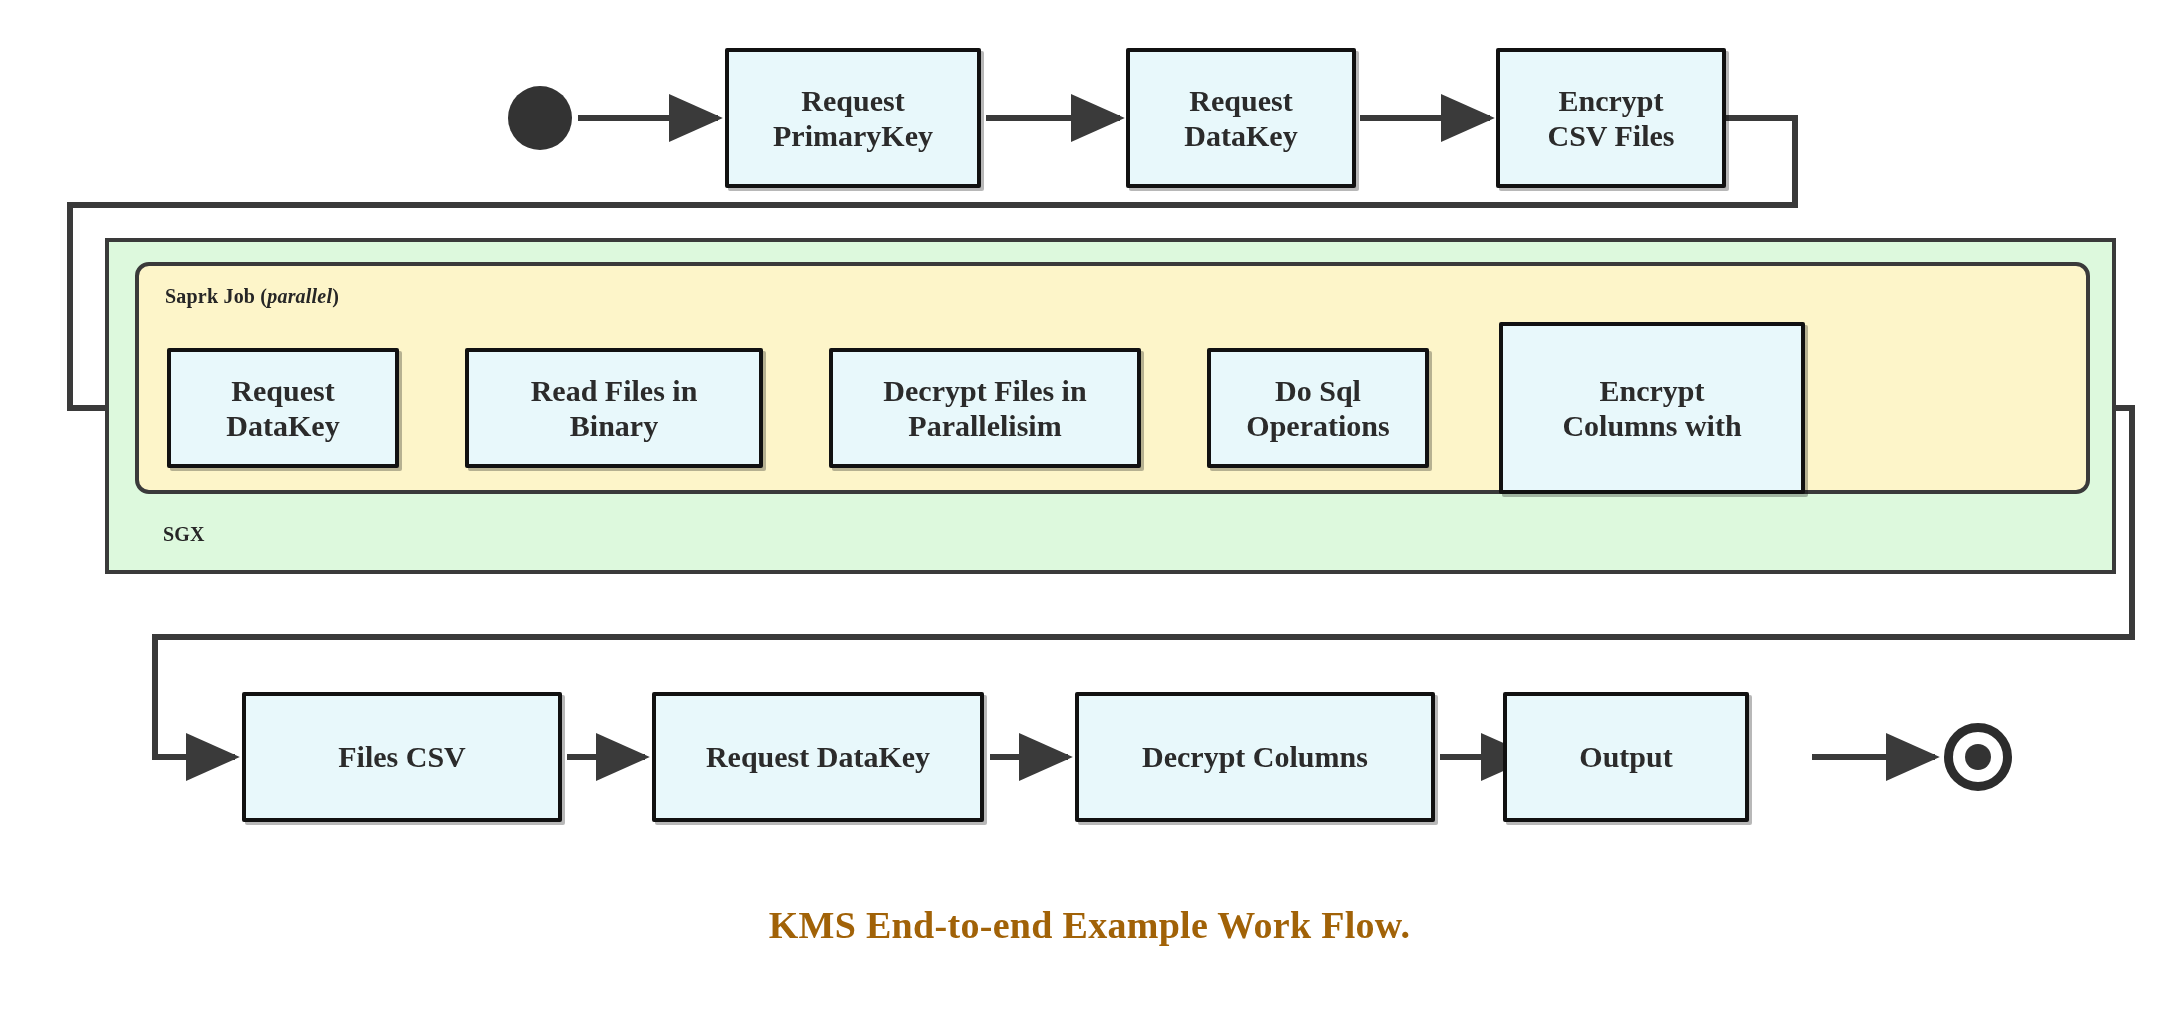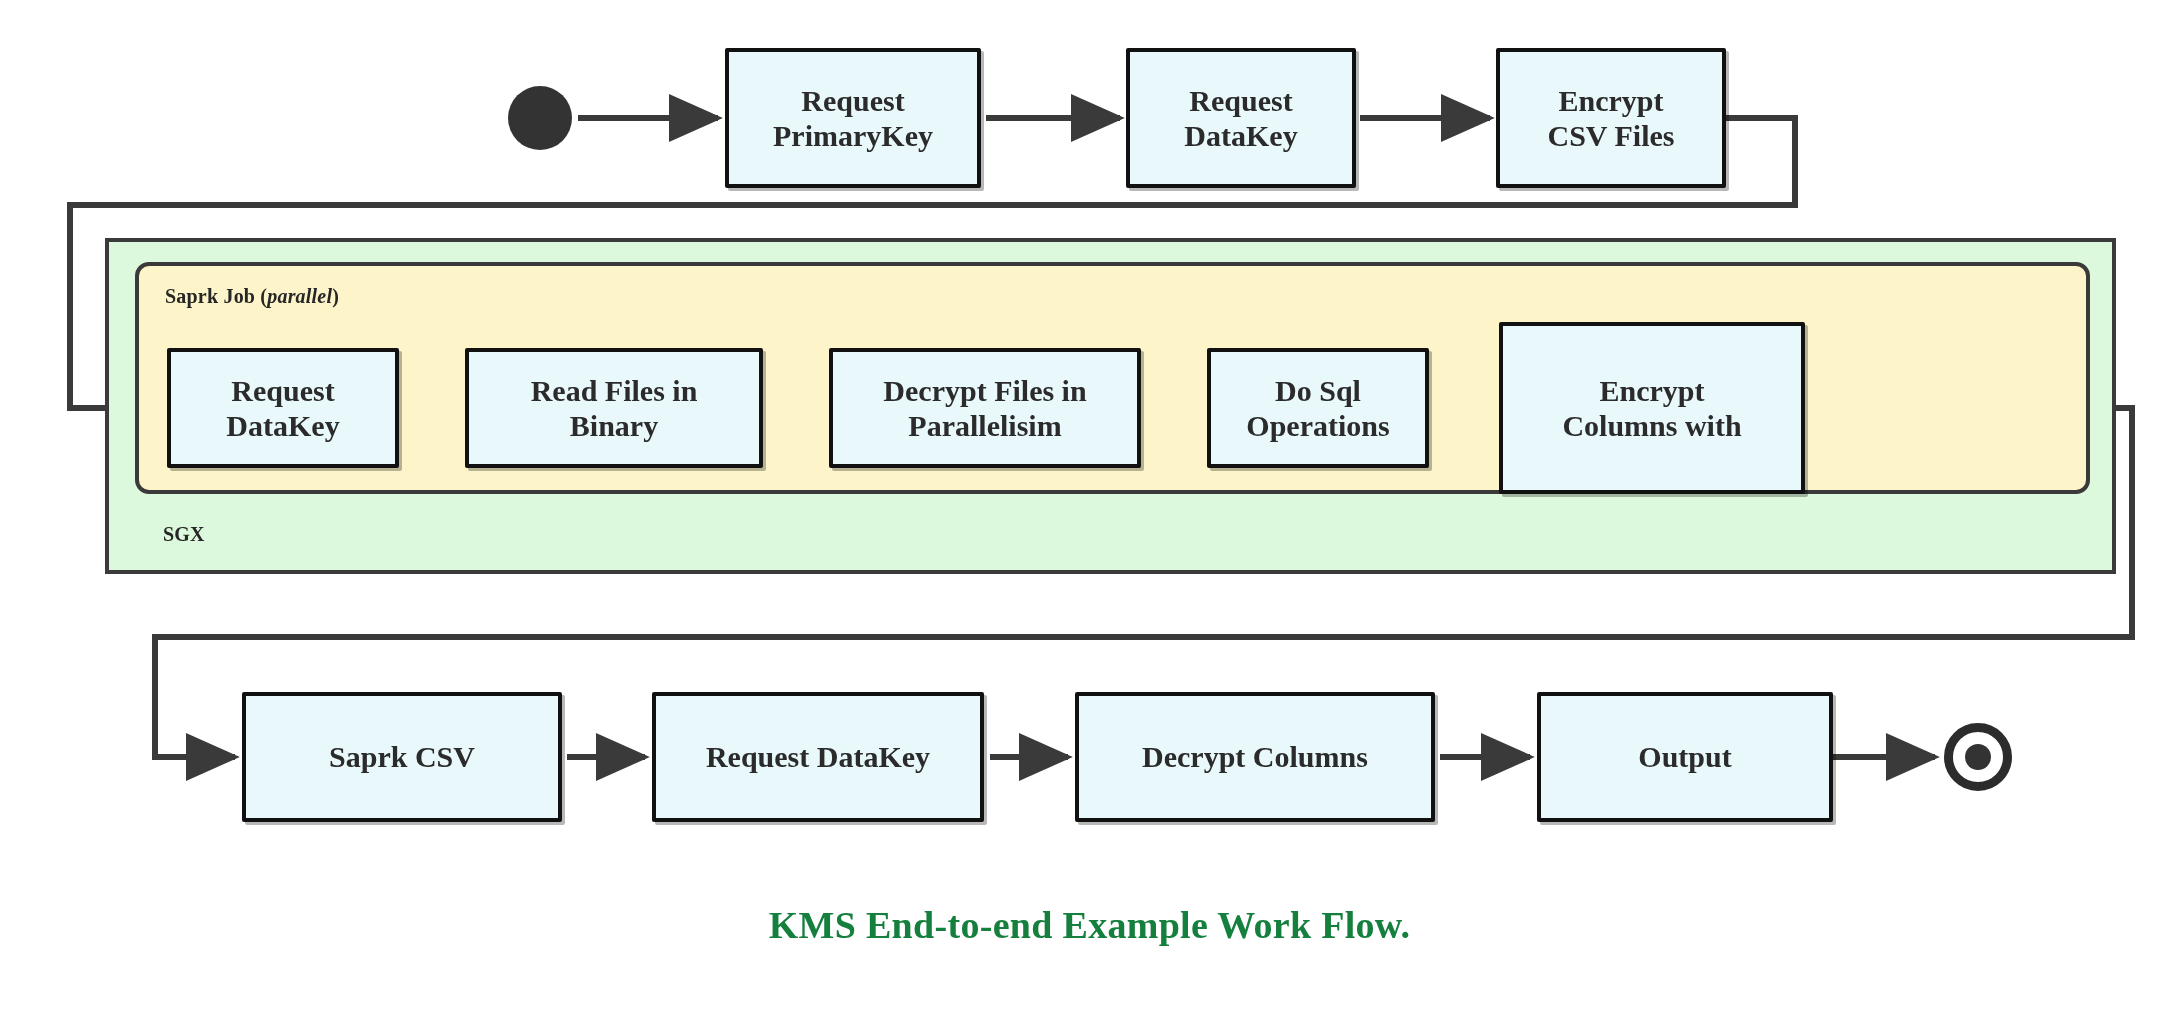--- a/index.html
+++ b/index.html
@@ -98,21 +98,21 @@
     width: 26px;
     height: 26px;
   }
   
   .caption {
     position: absolute;
     width: 100%;
     text-align: center;
     font-weight: bold;
     font-size: 38px;
-    color: #15803d;
+    color: #a16207;
     letter-spacing: 0.3px;
   }
 </style>
 </head>
 <body>
 
 <div id="canvas">
 
   <svg id="svg-layer" viewBox="0 0 2179 1036">
     <defs>
@@ -210,37 +210,37 @@
   <div class="node" style="left:1499px; top:322px; width:306px; height:172px;">
     <span>
         <span style="display: block;">Encrypt</span>
         <span style="display: block;">Columns with</span>
       </span>
   </div>
 
 
   <div class="node" style="left:242px; top:692px; width:320px; height:130px;">
     <span>
-        <span style="display: block;">Saprk CSV</span>
+        <span style="display: block;">Files CSV</span>
       </span>
   </div>
 
   <div class="node" style="left:652px; top:692px; width:332px; height:130px;">
     <span>
         <span style="display: block;">Request DataKey</span>
       </span>
   </div>
 
   <div class="node" style="left:1075px; top:692px; width:360px; height:130px;">
     <span>
         <span style="display: block;">Decrypt Columns</span>
       </span>
   </div>
 
-  <div class="node" style="left:1537px; top:692px; width:296px; height:130px;">
+  <div class="node" style="left:1503px; top:692px; width:246px; height:130px;">
     <span>
         <span style="display: block;">Output</span>
       </span>
   </div>
 
   <div class="end-node" style="left:1944px; top:723px; width:68px; height:68px;">
     <div class="end-node-inner"></div>
   </div>
 
   <div class="caption" style="top:903px; left:0;">KMS End-to-end Example Work Flow.</div>

